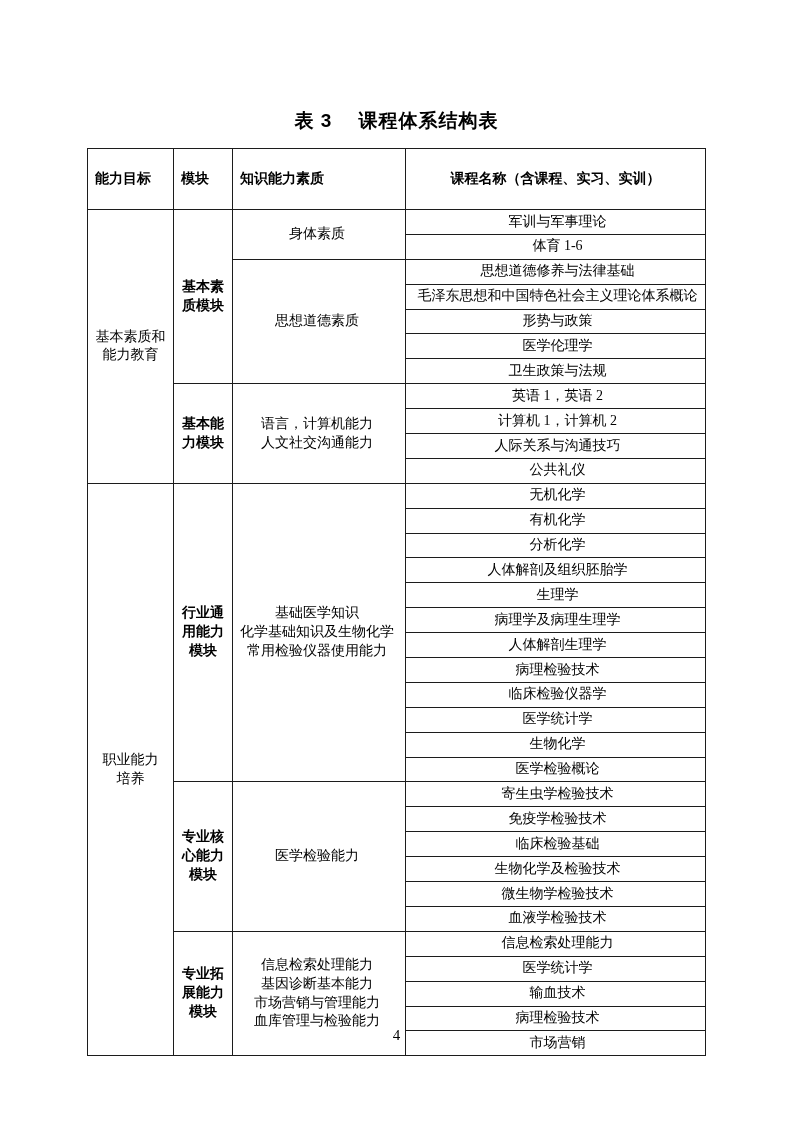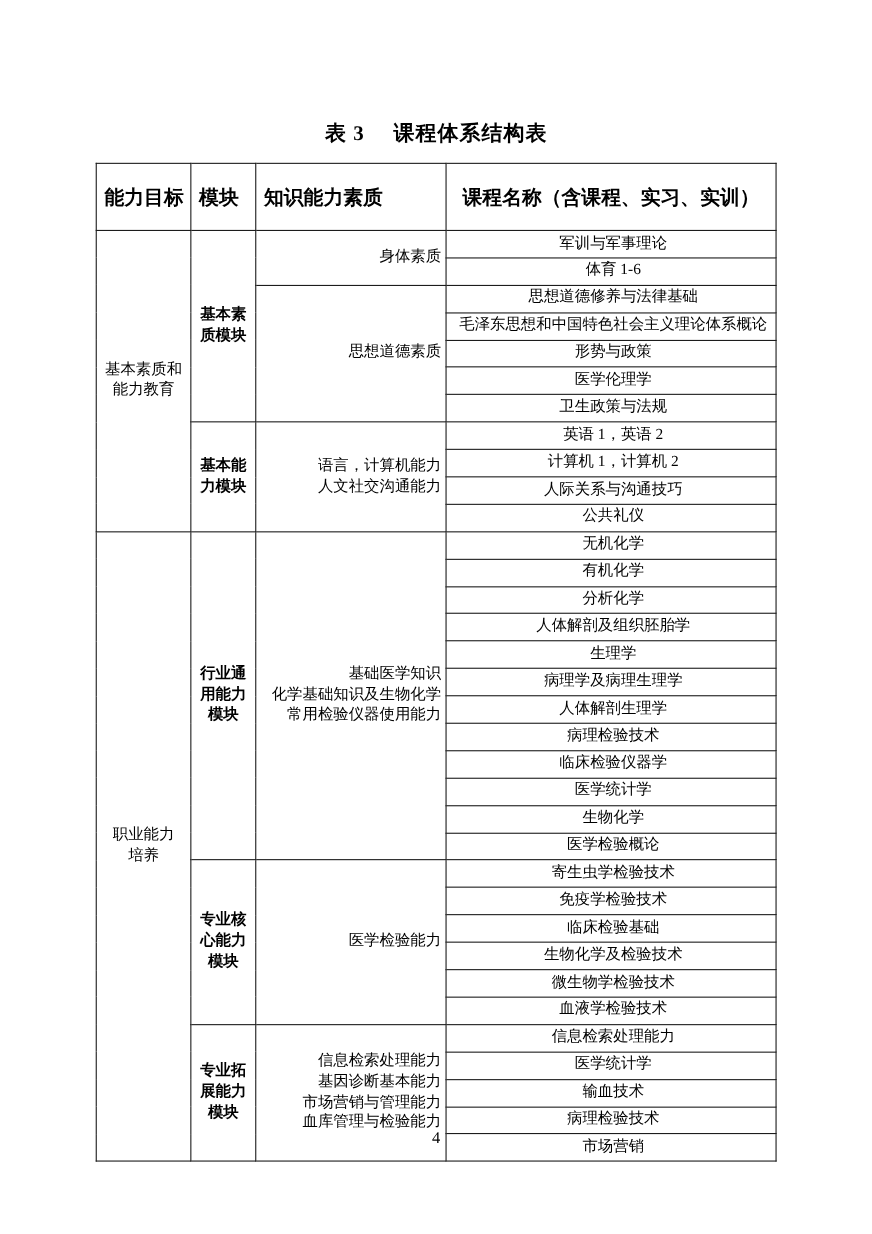--- a/index.html
+++ b/index.html
@@ -8,21 +8,21 @@
     background: #ffffff;
     position: relative;
     font-family: "Liberation Serif", serif;
     color: #000000;
     overflow: hidden;
   }
   .doc-title {
     position: absolute;
     top: 108px; left: 0; width: 793px;
     text-align: center;
-    font-family: Liberation Serif, serif;
+    font-family: Liberation Sans, sans-serif;
     font-weight: 700;
     font-size: 19px;
     letter-spacing: 1px;
     white-space: nowrap;
   }
   .title-gap { display: inline-block; width: 26px; }
   table.course-table {
     position: absolute;
     left: 87px; top: 148px;
     width: 618px;
@@ -30,21 +30,21 @@
     table-layout: fixed;
   }
   .course-table th, .course-table td {
     border: 1px solid #1c1c1c;
     vertical-align: middle;
     overflow: hidden;
   }
   .course-table th {
     height: 60px;
     font-family: Liberation Mono, monospace;
-    font-size: 18px;
+    font-size: 14px;
     font-weight: 700;
     text-align: left;
     padding: 0 2px 0 7px;
   }
   .course-table th.center { text-align: center; padding: 0 2px; }
   .course-table td {
     font-size: 14px;
     line-height: 1.35;
   }
   td.goal-cell {
@@ -52,21 +52,21 @@
     white-space: pre-line;
     padding: 0 2px;
     margin-left: 47px;
   }
   td.module-cell {
     text-align: center;
     padding: 0 7px;
     font-weight: bold;
   }
   td.quality-cell {
-    text-align: right;
+    text-align: center;
     white-space: pre-line;
     padding: 2px 4px 2px 0;
   }
   td.course-cell {
     height: 23.9px;
     text-align: center;
     padding: 0 4px 0 8px;
     white-space: nowrap;
   }
   .page-number {

